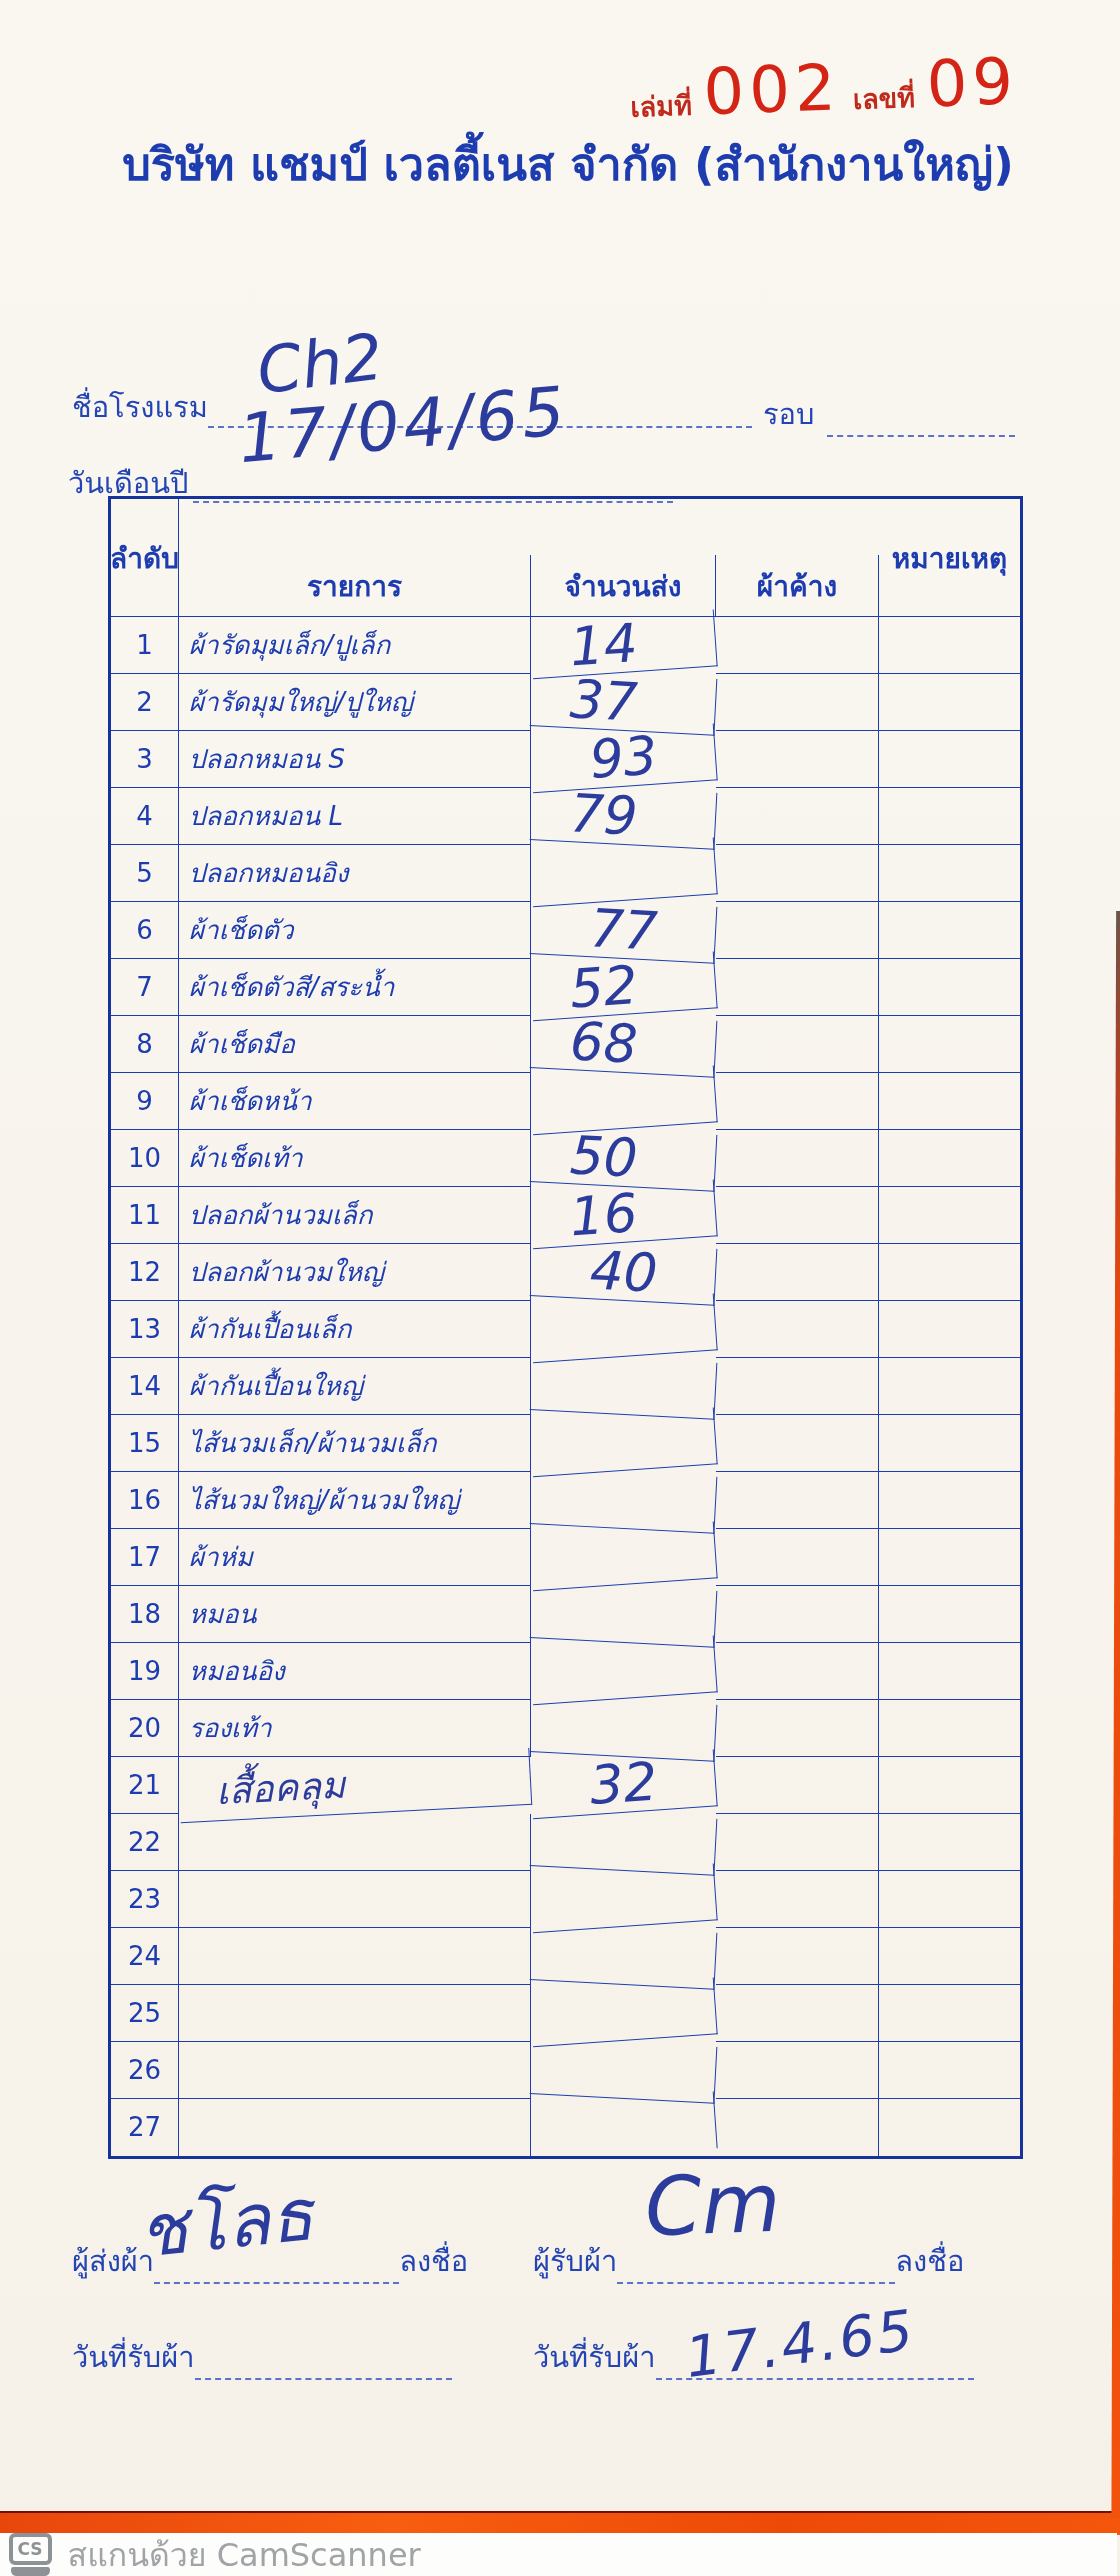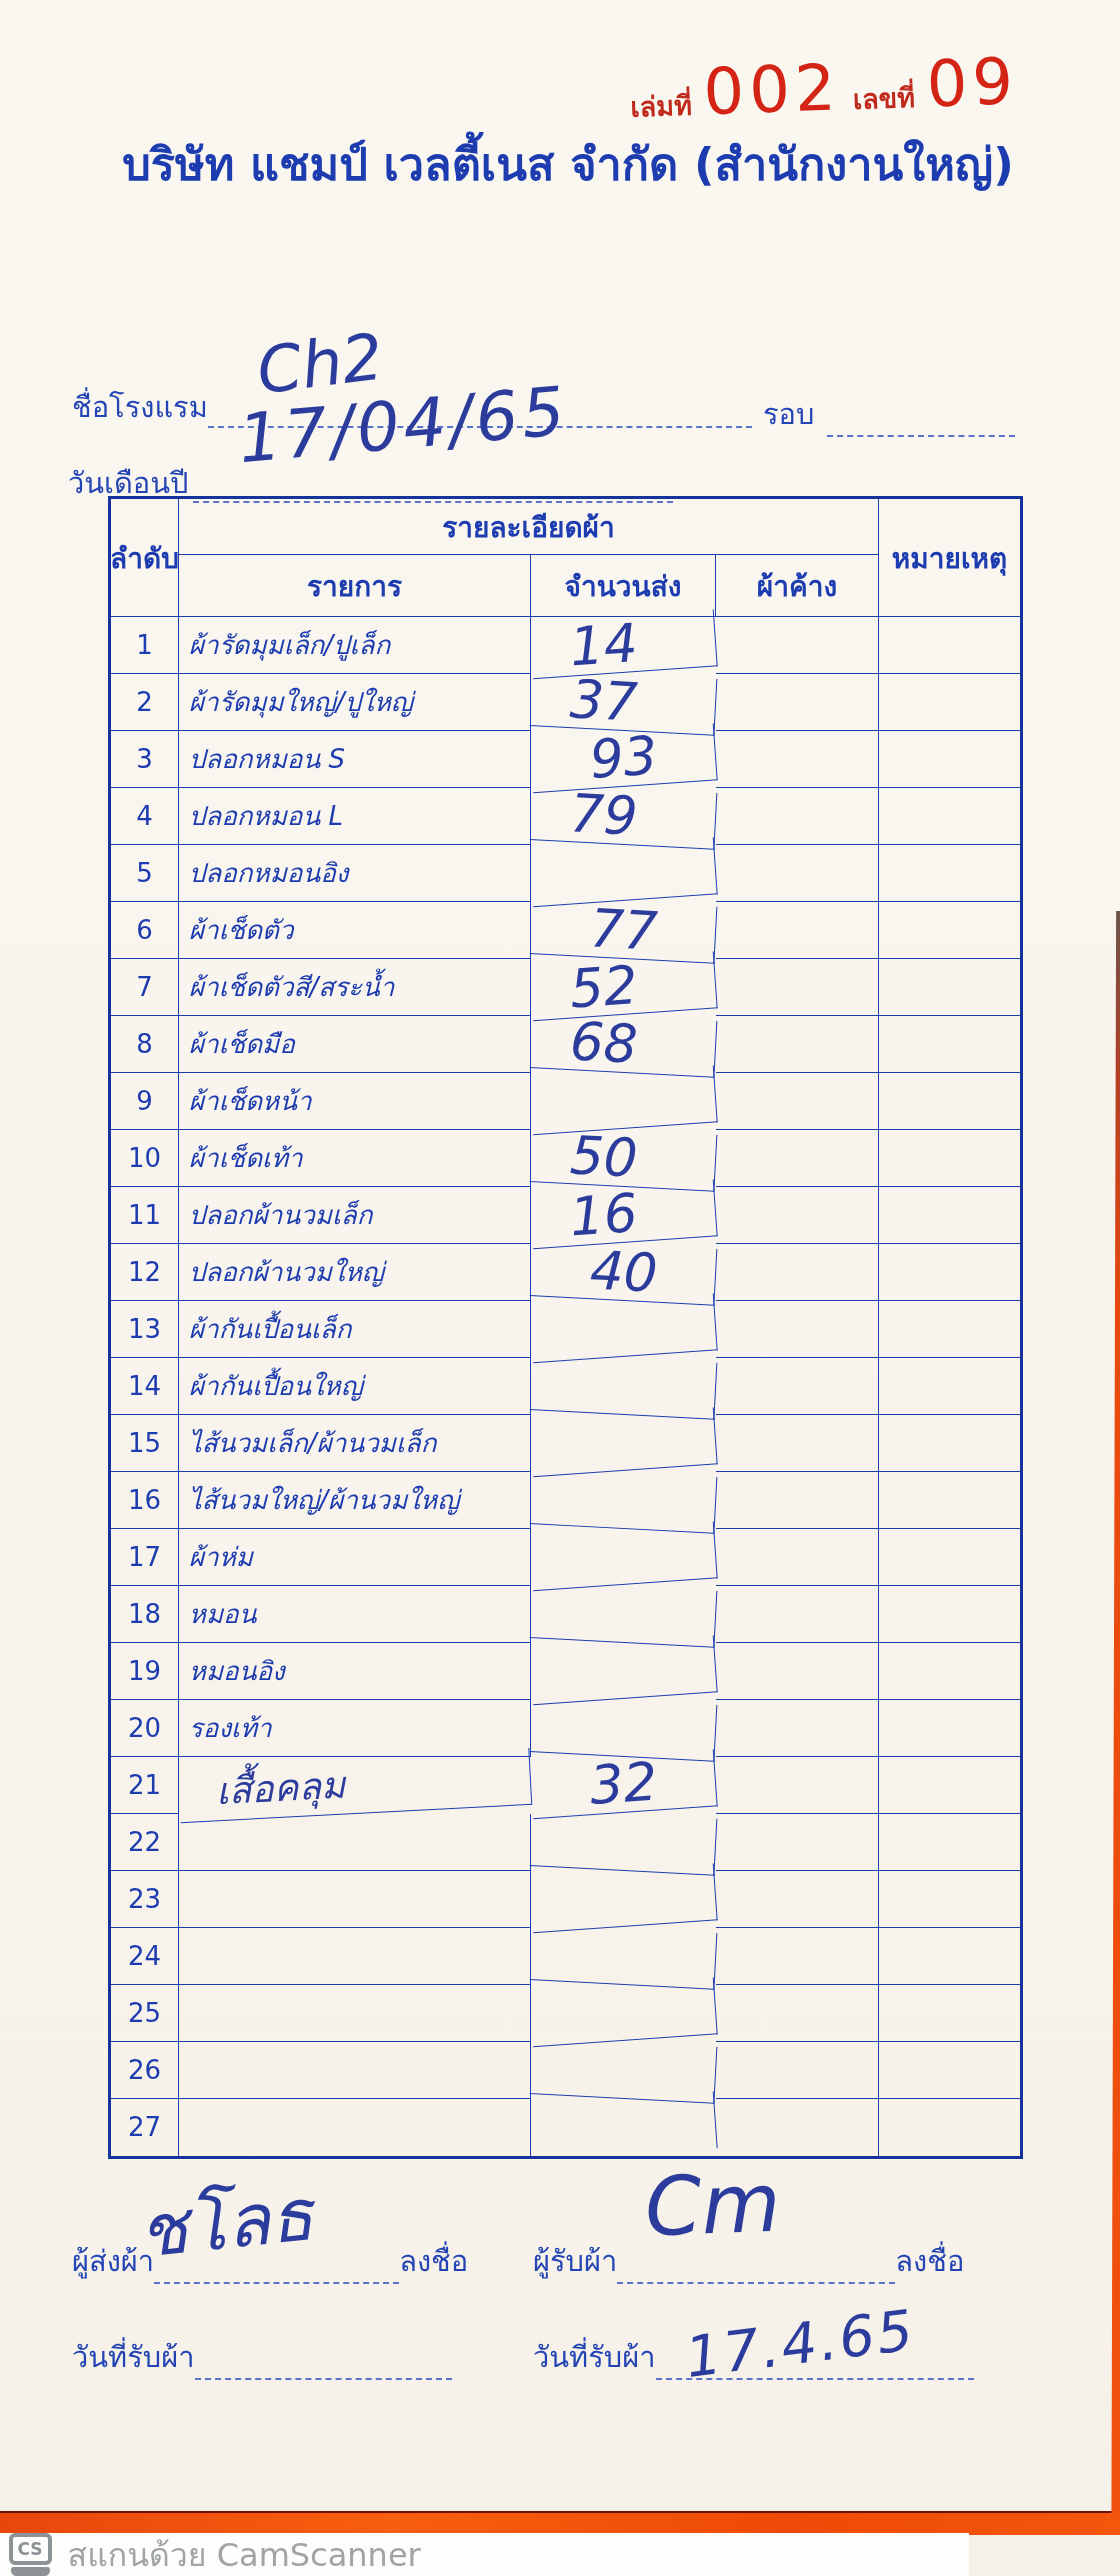--- a/index.html
+++ b/index.html
@@ -60,21 +60,21 @@
   .line-date-left{left:72px;top:2334px;}
   .line-date-right{left:533px;top:2334px;}
   
   .orange-band{left:0;top:2511px;width:1120px;height:22px;
     background:linear-gradient(90deg,#e8470c 0%,#f85e0f 35%,#ed4a07 70%,#f4560c 100%);
     border-top:2.4px solid #6e1206;}
   .right-strip{right:0;top:911px;width:8.6px;height:1608px;
     background:linear-gradient(180deg,#6b5348 0%,#b24026 10%,#e8490e 25%,#f1520e 100%);
     clip-path:polygon(55% 0,100% 0,100% 100%,0 100%);}
   
-  .scan-bar{left:0;top:2533px;width:969px;height:43px;background:#fdfdfc;display:flex;align-items:center;}
+  .scan-bar{left:0;top:2533px;width:1117px;height:43px;background:#fdfdfc;display:flex;align-items:center;}
   .cs-logo{margin-left:8.6px;display:flex;flex-direction:column;align-items:center;}
   .cs-box{width:35px;height:24.5px;border:4.3px solid #8d9296;border-radius:6.1px;display:flex;align-items:center;justify-content:center;
     font-size:17px;font-weight:bold;color:#8d9296;background:#fdfdfc;}
   .cs-base{width:39px;height:9.2px;background:#8d9296;border-radius:2.4px 2.4px 5.5px 5.5px;margin-top:1.8px;}
   .scan-text{margin-left:16px;font-size:32px;color:#a0a4a7;white-space:nowrap;}
 </style>
 </head>
 <body>
 
 <div class="page">
@@ -94,21 +94,20 @@
   <div class="abs flabel" style="left:763px;top:391px;">รอบ</div>
   <div class="abs dashline" style="left:827px;top:400px;width:188px;height:35px;"></div>
 
   <div class="abs flabel" style="left:68px;top:460px;">วันเดือนปี</div>
   <div class="abs dashline" style="left:193px;top:466px;width:480px;height:35px;"></div>
   <div class="abs hw hw-date">17/04/65</div>
 
   <div class="abs bill-table">
     <div class="thead">
       <div class="c hc h-no">ลำดับ</div>
-      <div class="c hc h-details">รายละเอียดผ้า</div>
       <div class="c hc h-remark">หมายเหตุ</div>
       <div class="c hc h-item">รายการ</div>
       <div class="c hc h-qty">จำนวนส่ง</div>
       <div class="c hc h-pending">ผ้าค้าง</div>
     </div>
     <div class="tbody" id="tbody">
     <div class="trow">
       <div class="c no">1</div>
       <div class="c item">ผ้ารัดมุมเล็ก/ปูเล็ก</div>
       <div class="c qty">14</div>

